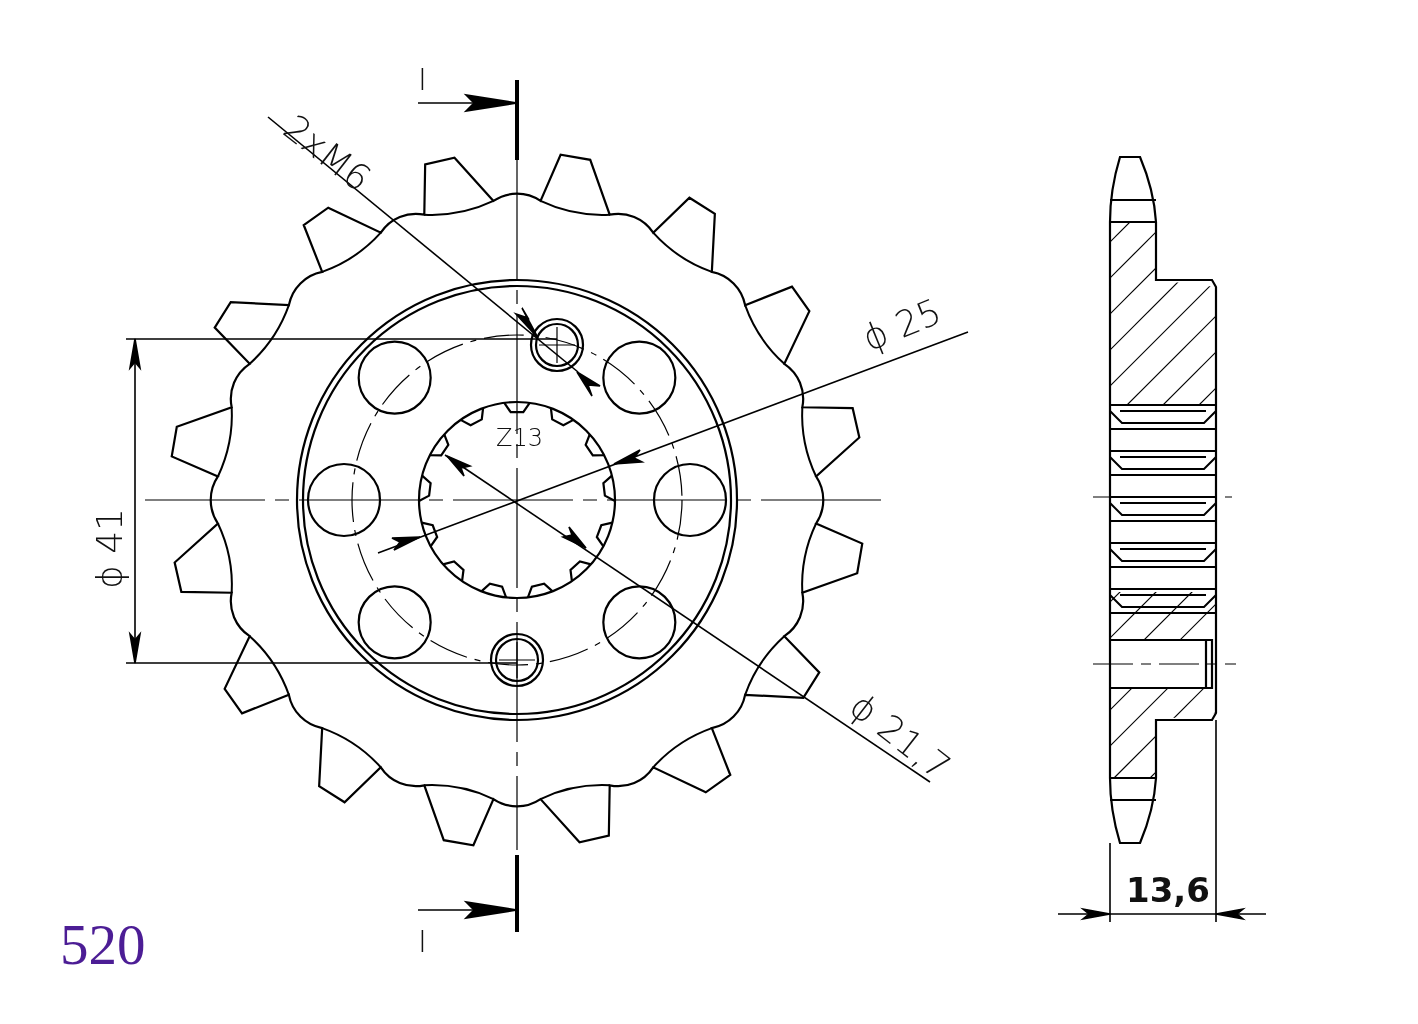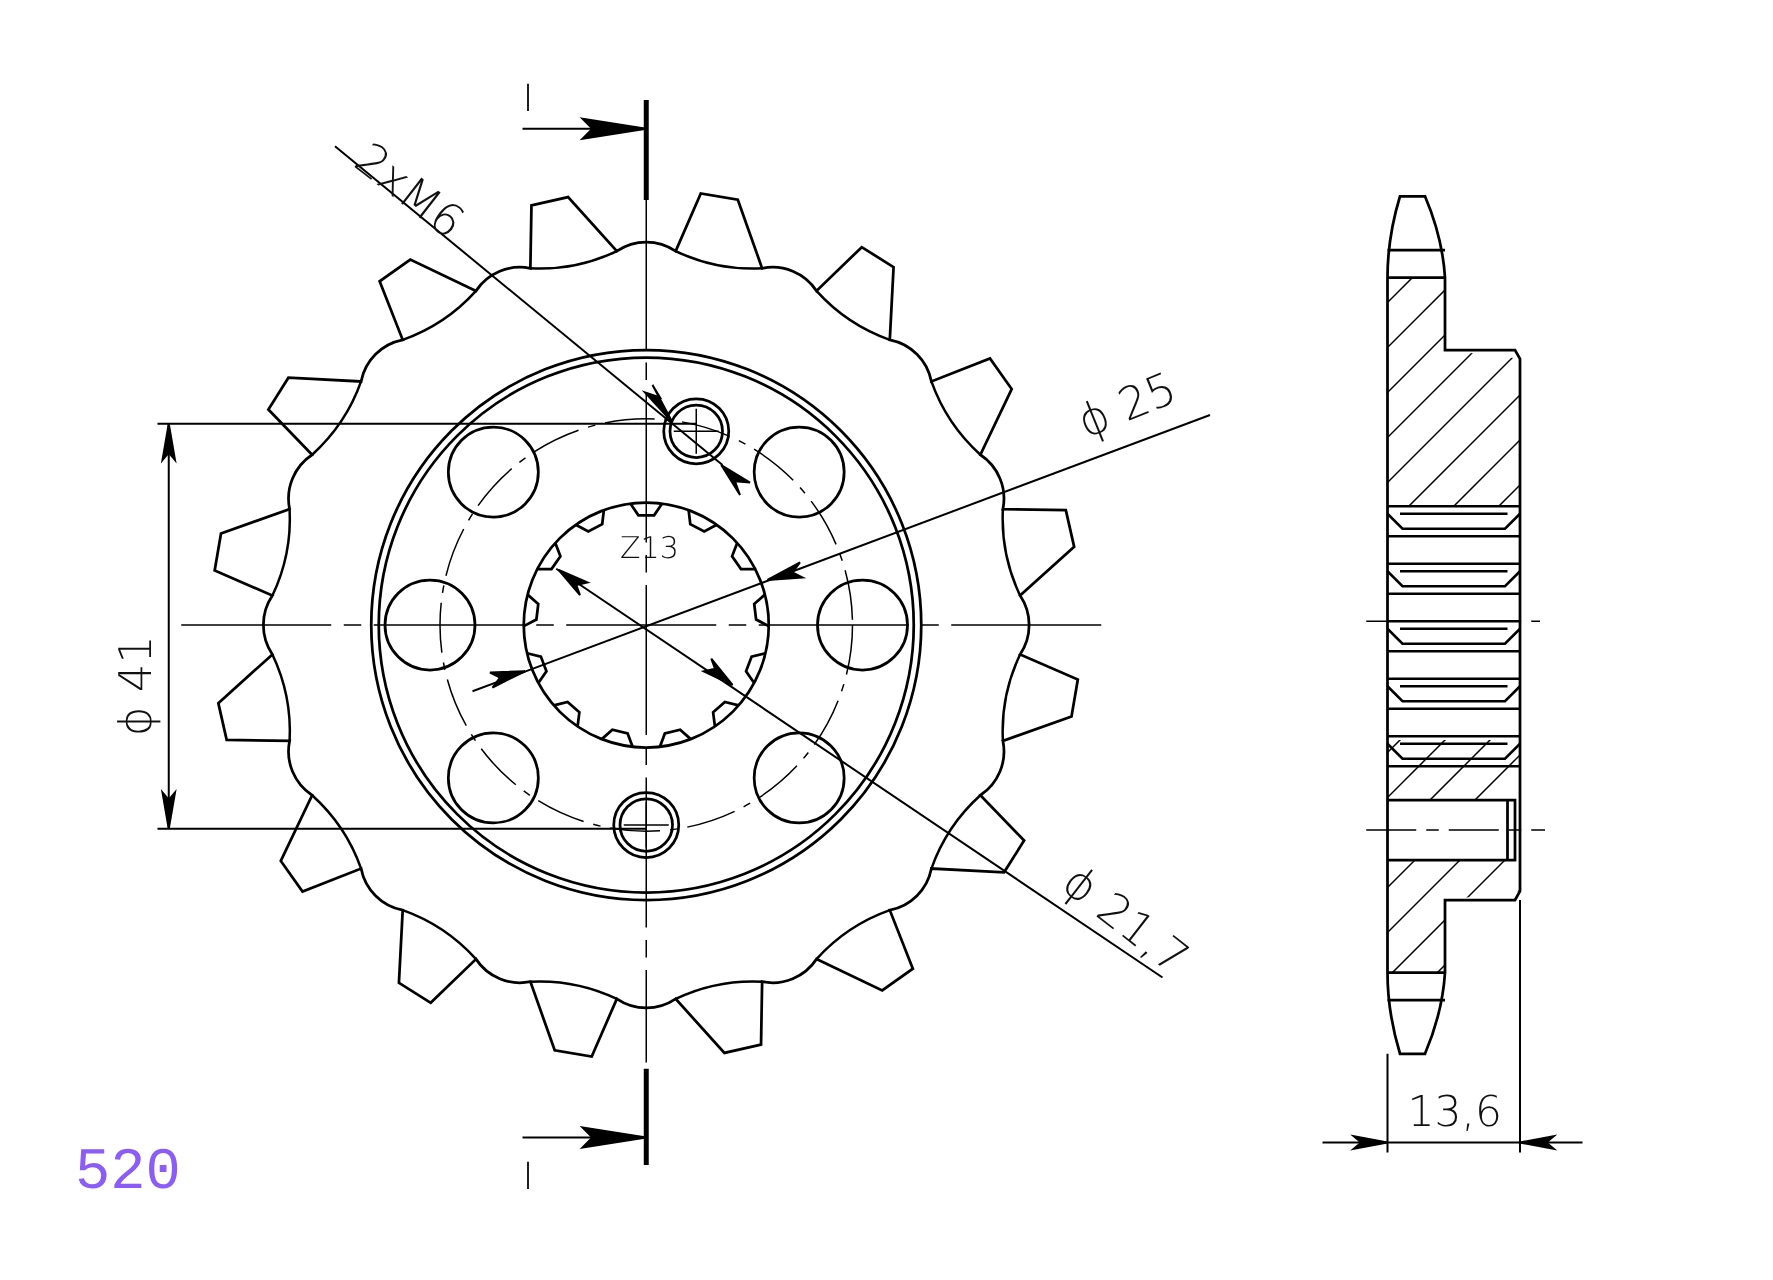--- a/index.html
+++ b/index.html
@@ -1,19 +1,19 @@
 <!DOCTYPE html>
 <html><head>
 <meta charset="utf-8">
 <style>
   html, body { margin: 0; padding: 0; background: #ffffff; }
   body { width: 1418px; height: 1024px; overflow: hidden; position: relative; font-family: "DejaVu Sans", sans-serif; }
   #drawing { position: absolute; left: 0; top: 0; width: 1418px; height: 1024px; }
   .lbl { position: absolute; color: #111; font-family: "DejaVu Sans", sans-serif; white-space: nowrap; transform-origin: left bottom; font-weight: 300; }
-  .pitch { position: absolute; left: 60px; top: 912px; font-size: 47px; color: #8b5cf6; font-family: Liberation Mono, monospace; }
+  .pitch { position: absolute; left: 60px; top: 912px; font-size: 57px; color: #4c1d95; font-family: Liberation Serif, serif; }
 </style>
 </head>
 <body>
 
 <svg id="drawing" viewBox="0 0 1418 1024" xmlns="http://www.w3.org/2000/svg">
   <g id="front-view" fill="none" stroke="#000" stroke-width="2.2">
       <path d="M493.4622712816465,200.92479988006158 L454.478059489569,157.66243712556155 L425.17217861205023,164.3340183766863 L424.2949016875158,214.6830451114539 A42,42 0 0 0 380.802850078136,232.69804274348962 L328.2303452412348,207.6474432431682 L303.70834532876427,225.0260556932597 L322.16558550094504,271.8782103199906 A42,42 0 0 0 288.8782103199908,305.16558550094476 L230.72109972874074,302.1404759444762 L214.7162329755094,327.5803833855222 L249.69804274348968,363.802850078136 A42,42 0 0 0 231.68304511145396,407.29490168751573 L176.7952216578529,426.75582758218553 L171.74408394256176,456.38403471962204 L217.92479988006158,476.46227128164634 A42,42 0 0 0 217.92479988006158,523.5377287183533 L174.66243712556155,562.521940510431 L181.3340183766863,591.8278213879498 L231.6830451114539,592.7050983124842 A42,42 0 0 0 249.69804274348962,636.197149921864 L224.6474432431682,688.7696547587652 L242.0260556932597,713.2916546712357 L288.87821031999056,694.8344144990549 A42,42 0 0 0 322.165585500945,728.1217896800093 L319.14047594447595,786.2789002712591 L344.5803833855222,802.2837670244905 L380.8028500781359,767.3019572565104 A42,42 0 0 0 424.29490168751596,785.3169548885462 L443.75582758218525,840.2047783421472 L473.384034719622,845.2559160574383 L493.46227128164634,799.0752001199385 A42,42 0 0 0 540.5377287183533,799.0752001199385 L579.5219405104308,842.3375628744386 L608.8278213879498,835.6659816233137 L609.7050983124842,785.3169548885461 A42,42 0 0 0 653.197149921864,767.3019572565104 L705.769654758765,792.352556756832 L730.2916546712357,774.9739443067403 L711.8344144990549,728.1217896800094 A42,42 0 0 0 745.1217896800093,694.834414499055 L803.2789002712591,697.859524055524 L819.2837670244905,672.4196166144778 L784.3019572565104,636.1971499218641 A42,42 0 0 0 802.3169548885462,592.7050983124841 L857.204778342147,573.2441724178148 L862.2559160574383,543.6159652803781 L816.0752001199385,523.5377287183537 A42,42 0 0 0 816.0752001199385,476.46227128164674 L859.3375628744386,437.47805948956926 L852.6659816233137,408.17217861205023 L802.3169548885461,407.29490168751585 A42,42 0 0 0 784.3019572565104,363.80285007813603 L809.3525567568319,311.2303452412348 L791.9739443067401,286.70834532876404 L745.1217896800092,305.16558550094487 A42,42 0 0 0 711.8344144990551,271.87821031999067 L714.8595240555242,213.72109972874097 L689.4196166144778,197.71623297550946 L653.1971499218641,232.69804274348968 A42,42 0 0 0 609.7050983124841,214.68304511145385 L590.2441724178149,159.79522165785295 L560.6159652803781,154.74408394256176 L540.5377287183537,200.92479988006158 A42,42 0 0 0 493.46227128164674,200.92479988006158 Z"></path>
       <path d="M493.4622712816465,200.92479988006158 Q460.6222288900437,216.56980482088503 424.2949016875158,214.6830451114539" stroke-width="2"></path>
       <path d="M380.802850078136,232.69804274348962 Q356.44969125585425,259.7194827357879 322.16558550094504,271.8782103199906" stroke-width="2"></path>
       <path d="M288.87821031999067,305.165585500945 Q276.719482735788,339.44969125585425 249.69804274348968,363.802850078136" stroke-width="2"></path>
@@ -166,16 +166,16 @@
       <path d="M1110,843 L1110,922 M1216,720 L1216,922 M1058,914 L1266,914"></path>
       <path d="M1110,914 L1083,909 L1089,914 L1083,919 Z M1216,914 L1243,909 L1237,914 L1243,919 Z" fill="#000"></path>
     </g>
 </svg>
 
 <div class="lbl" style="left:276px; top:98px; font-size:36px; transform: rotate(38deg);">2xM6</div>
 <div class="lbl" style="left:872px; top:318px; font-size:36px; transform: rotate(-22deg);">ϕ 25</div>
 <div class="lbl" style="left:842px; top:676px; font-size:36px; transform: rotate(38deg);">ϕ 21,7</div>
 <div class="lbl" style="left:130px; top:548px; font-size:36px; transform: rotate(-90deg);">ϕ 41</div>
 <div class="lbl" style="left:496px; top:424px; font-size:24px;">Z13</div>
-<div class="lbl" style="left:1126px; top:870px; font-size:34px;">13,6</div>
+<div class="lbl" style="left:1126px; top:870px; font-size:34px;font-weight:bold;">13,6</div>
 <div class="lbl" style="left:418px; top:62px; font-size:30px;">I</div>
 <div class="lbl" style="left:418px; top:924px; font-size:30px;">I</div>
 <div class="pitch">520</div>
 
 </body></html>

